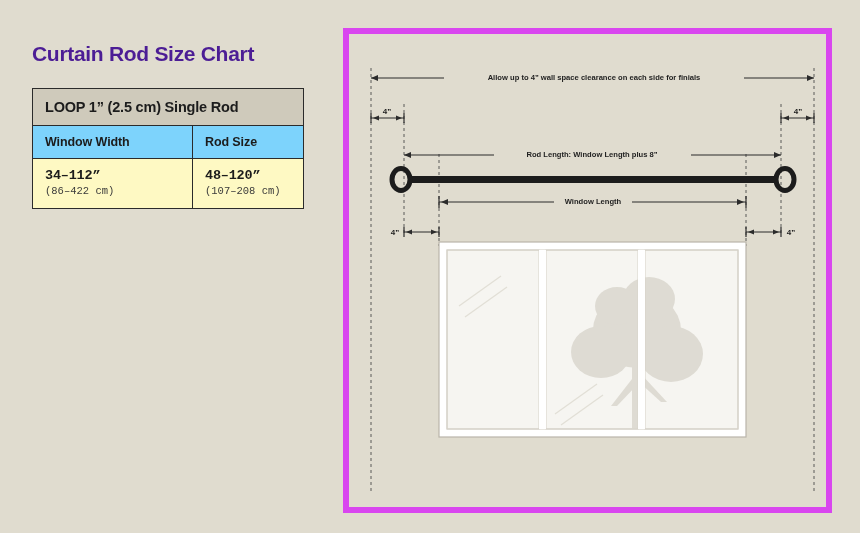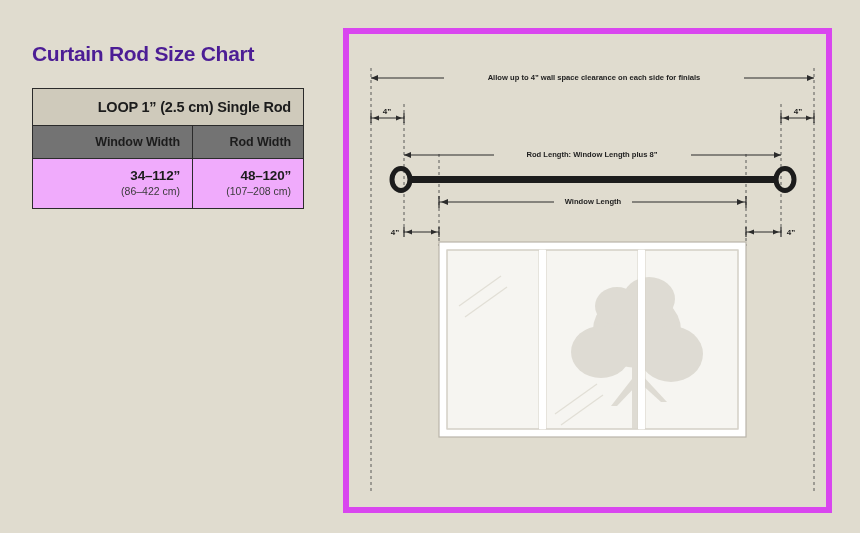--- a/index.html
+++ b/index.html
@@ -32,40 +32,41 @@
   }
   #spec-table {
     border: 1px solid #2b2b2b;
     border-collapse: collapse;
     width: 272px;
     background: #e0dccf;
   }
   #spec-table td, #spec-table th {
     border: 1px solid #2b2b2b;
     padding: 0;
-    text-align: right;
+    text-align: left;
     vertical-align: middle;
   }
   .tbl-title-cell {
     background: #cfcabb;
     font-size: 14.5px;
     font-weight: bold;
     padding: 10px 12px !important;
     letter-spacing: -0.2px;
   }
   .tbl-head-cell {
-    background: #737373;
+    background: #7dd3fc;
     font-size: 12.5px;
     font-weight: bold;
     padding: 9px 12px !important;
     letter-spacing: -0.1px;
   }
   .tbl-val-cell {
-    background: #f0abfc;
+    background: #fef9c3;
     padding: 9px 12px 11px 12px !important;
+    font-family: Liberation Mono, monospace;
   }
   .val-main {
     font-size: 13.5px;
     font-weight: bold;
     letter-spacing: -0.2px;
     display: block;
   }
   .val-sub {
     font-size: 10.5px;
     color: #3a3a3a;
@@ -107,21 +108,21 @@
 <div id="left-panel">
   <h1 id="chart-title">Curtain Rod Size Chart</h1>
 
   <table id="spec-table">
     <tbody>
       <tr>
         <td class="tbl-title-cell" colspan="2">LOOP 1” (2.5 cm) Single Rod</td>
       </tr>
       <tr>
         <td class="tbl-head-cell" style="width:135px">Window Width</td>
-        <td class="tbl-head-cell">Rod Width</td>
+        <td class="tbl-head-cell">Rod Size</td>
       </tr>
       <tr>
         <td class="tbl-val-cell">
           <span class="val-main">34–112”</span>
           <span class="val-sub">(86–422 cm)</span>
         </td>
         <td class="tbl-val-cell">
           <span class="val-main">48–120”</span>
           <span class="val-sub">(107–208 cm)</span>
         </td>

